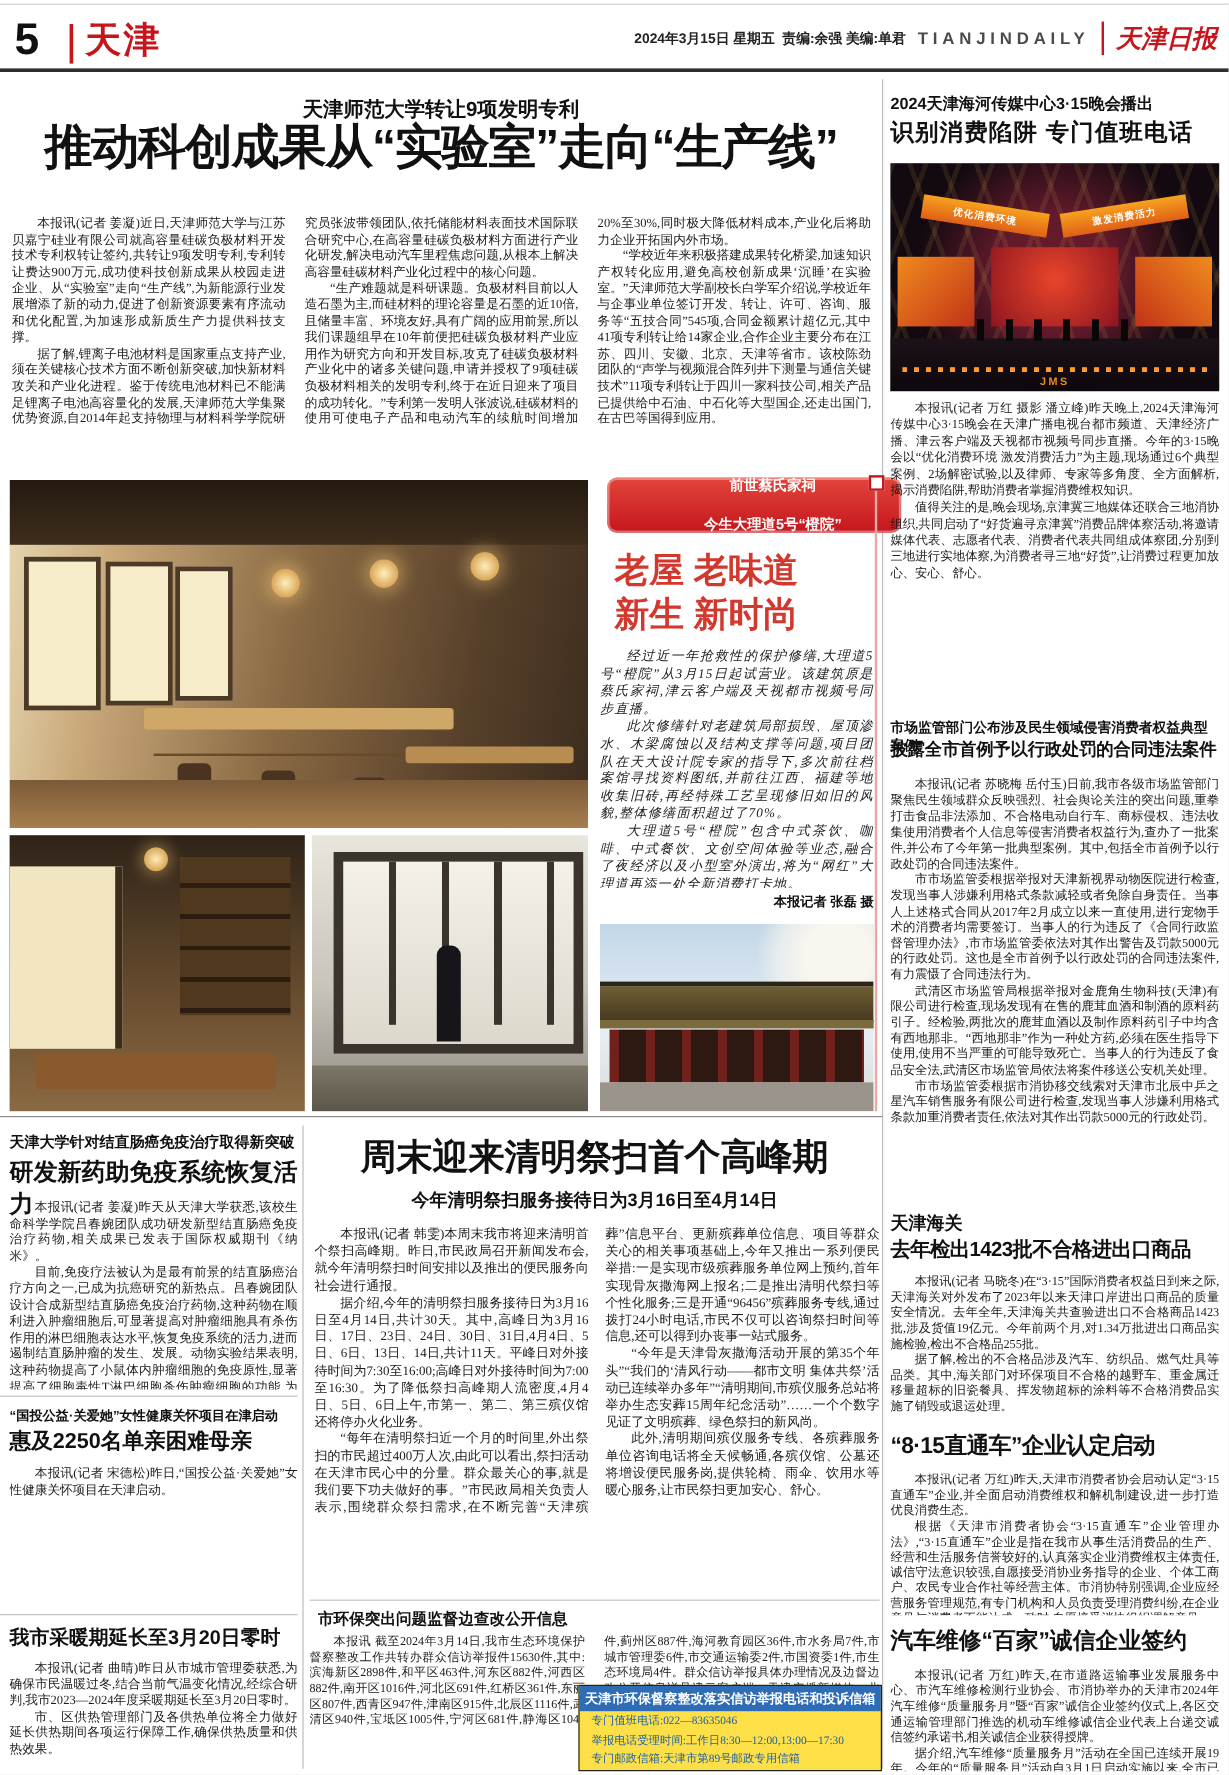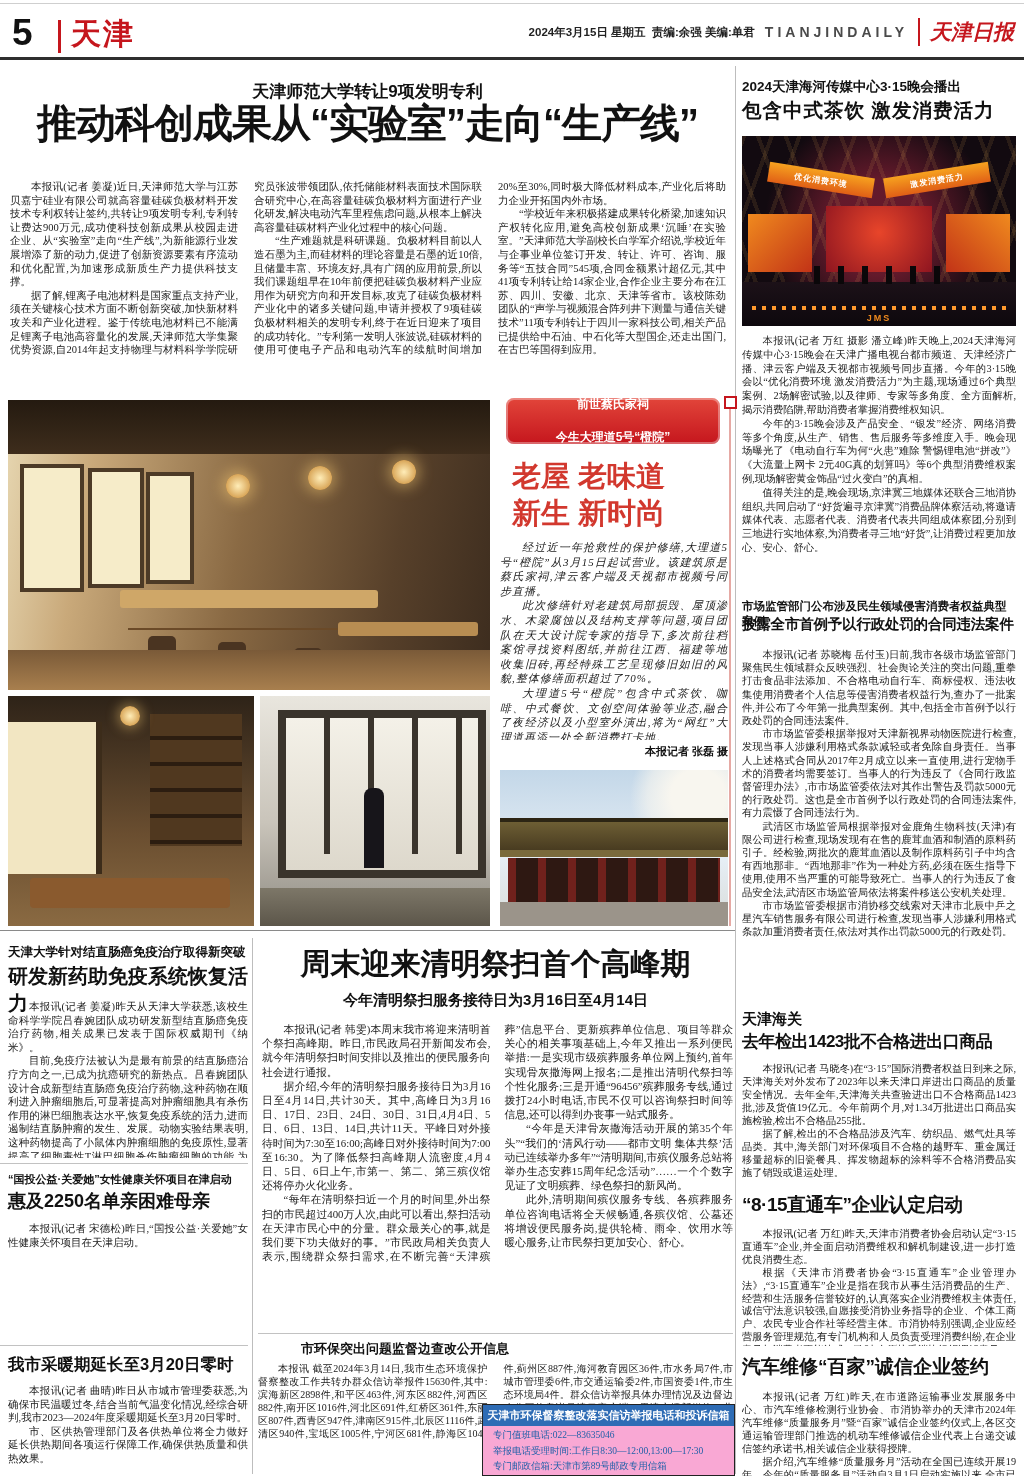--- a/index.html
+++ b/index.html
@@ -64,21 +64,21 @@
   .fpl-lamp{position:absolute;left:112px;top:10px;width:20px;height:20px;border-radius:50%;background:radial-gradient(#ffedb8,#c8872f);box-shadow:0 0 12px 3px rgba(255,210,120,.4);}
 
   #feature-photo-mid{left:260px;top:696px;width:230px;height:230px;background:linear-gradient(#e9e6de,#c9c4ba 55%,#8e8a82);}
   .fpc-frame{position:absolute;left:18px;top:14px;width:192px;height:152px;border:8px solid #3a342c;background:linear-gradient(#f4f1e8,#ddd8cc);}
   .fpc-mullions{position:absolute;left:26px;top:22px;width:176px;height:136px;background:repeating-linear-gradient(90deg,transparent 0 38px,#3a342c 38px 44px);}
   .fpc-figure{position:absolute;left:104px;top:92px;width:20px;height:80px;background:#17151a;border-radius:8px 8px 0 0;}
   .fpc-floor{position:absolute;left:0;bottom:0;width:100%;height:38px;background:linear-gradient(#7d7768,#5c564a);}
 
   #feature-banner{left:506px;top:398px;width:214px;height:46px;background:linear-gradient(#e2453a,#c5161d);border-radius:8px;
       color:#fff;text-align:center;display:flex;flex-direction:column;justify-content:center;gap:16px;
-      box-shadow:inset 0 0 0 2px rgba(255,255,255,.35);}
+      box-shadow:inset 0 0 0 2px rgba(255,255,255,.35);padding-left:31px;}
   .fb-line1{font-weight:bold;font-size:12px;}
   .fb-line2{font-weight:bold;font-size:12px;}
   #feature-headline{left:512px;top:458px;width:230px;text-align:left;font-weight:bold;font-size:29px;color:var(--hl-red);line-height:1.28;}
   #feature-body{left:500px;top:540px;width:228px;height:200px;font-style:italic;font-size:11px;line-height:14.6px;letter-spacing:1px;}
   #feature-byline{left:500px;top:744px;width:228px;text-align:right;font-weight:bold;font-size:11px;font-style:normal;}
   #feature-photo-ext{left:500px;top:770px;width:228px;height:156px;background:linear-gradient(#c3d7e8,#e6eef5 58%,#d8dcd8);}
   .fpe-tree{position:absolute;right:-22px;top:-12px;width:130px;height:96px;background:radial-gradient(circle at 60% 40%,#f8f6ef 0 28%,rgba(248,246,239,.6) 52%,transparent 70%);}
   .fpe-roof{position:absolute;left:0;top:48px;width:100%;height:30px;background:linear-gradient(#6d5e34,#46391f);border-top:4px solid #2c2514;}
   .fpe-eave{position:absolute;left:-6px;top:80px;width:240px;height:7px;background:#7a6a3c;}
   .fpe-cols{position:absolute;left:8px;top:88px;width:212px;height:44px;background:repeating-linear-gradient(90deg,#70211c 0 8px,#2e1812 8px 30px);}
@@ -133,23 +133,23 @@
   #mom-kicker{top:1172px;font-weight:bold;font-size:11px;}
   #mom-headline{top:1189px;font-weight:bold;font-size:18px;}
   #mom-body{top:1222px;height:118px;}
   #heat-headline{top:1354px;font-weight:bold;font-size:16.5px;}
   #heat-body{top:1384px;height:90px;}
 
   
   #qm-headline{left:258px;top:944px;width:475px;text-align:center;font-weight:bold;font-size:30px;}
   #qm-subhead{left:258px;top:991px;width:475px;text-align:center;font-weight:bold;font-size:15px;}
   #qm-body{left:262px;top:1022px;width:471px;height:302px;column-count:2;column-gap:14px;font-size:10.8px;line-height:14.2px;}
-  #env-headline{left:258px;top:1340px;width:222px;text-align:center;font-weight:bold;font-size:13px;margin-left:36px;}
+  #env-headline{left:258px;top:1340px;width:222px;text-align:center;font-weight:bold;font-size:13px;}
   #env-body{left:258px;top:1362px;width:475px;height:114px;column-count:2;column-gap:16px;font-size:10px;line-height:13px;}
-  #notice-box{left:482px;top:1404px;width:251px;height:70px;border:1px solid #222;background:#f9a8d4;}
+  #notice-box{left:482px;top:1404px;width:251px;height:70px;border:1px solid #222;background:#fde047;}
   .notice-title{background:#2e6cb5;color:#fff;font-weight:bold;font-size:11px;text-align:center;padding:3px 0;font-family:"Liberation Sans",sans-serif;}
   .notice-line{color:#1f5fa8;font-size:9.5px;margin:4px 10px 0 10px;line-height:11.5px;}
 </style>
 </head>
 <body>
 
 <div class="page">
 
   <div class="abs" id="rule-top"></div>
   <div class="abs sans" id="hdr-num">5</div>
@@ -225,37 +225,36 @@
     <div class="fpe-tree"></div>
     <div class="fpe-roof"></div>
     <div class="fpe-eave"></div>
     <div class="fpe-cols"></div>
     <div class="fpe-base"></div>
   </div>
   <div class="abs" id="feature-redline"></div>
   <div class="abs" id="feature-redsq"></div>
 
   <div class="abs rc sans" id="gala-kicker">2024天津海河传媒中心3·15晚会播出</div>
-  <div class="abs rc sans" id="gala-headline">包含中式茶饮 激发消费活力</div>
+  <div class="abs rc sans" id="gala-headline">识别消费陷阱 专门值班电话</div>
   <div class="photo" id="gala-photo">
     <div class="gp-glow"></div>
     <div class="gp-beams"></div>
     <div class="gp-truss l">优化消费环境</div>
     <div class="gp-truss r">激发消费活力</div>
     <div class="gp-screen sl"></div>
     <div class="gp-screen sc"></div>
     <div class="gp-screen sr"></div>
     <div class="gp-floor"></div>
     <div class="gp-figs"></div>
     <div class="gp-dots"></div>
     <div class="gp-logo">JMS</div>
   </div>
   <div class="abs rc bt" id="gala-body">
     <p>本报讯(记者 万红 摄影 潘立峰)昨天晚上,2024天津海河传媒中心3·15晚会在天津广播电视台都市频道、天津经济广播、津云客户端及天视都市视频号同步直播。今年的3·15晚会以“优化消费环境 激发消费活力”为主题,现场通过6个典型案例、2场解密试验,以及律师、专家等多角度、全方面解析,揭示消费陷阱,帮助消费者掌握消费维权知识。</p>
-    <p>今年的3·15晚会涉及产品安全、“银发”经济、网络消费等多个角度,从生产、销售、售后服务等多维度入手。晚会现场曝光了《电动自行车为何“火患”难除 警惕锂电池“拼改”》《大流量上网卡 2元40G真的划算吗》等6个典型消费维权案例,现场解密黄金饰品“过火变白”的真相。</p>
     <p>值得关注的是,晚会现场,京津冀三地媒体还联合三地消协组织,共同启动了“好货遍寻京津冀”消费品牌体察活动,将邀请媒体代表、志愿者代表、消费者代表共同组成体察团,分别到三地进行实地体察,为消费者寻三地“好货”,让消费过程更加放心、安心、舒心。</p>
   </div>
 
   <div class="abs rc sans" id="mkt-kicker">市场监管部门公布涉及民生领域侵害消费者权益典型案例</div>
   <div class="abs rc sans" id="mkt-headline">披露全市首例予以行政处罚的合同违法案件</div>
   <div class="abs rc bt" id="mkt-body">
     <p>本报讯(记者 苏晓梅 岳付玉)日前,我市各级市场监管部门聚焦民生领域群众反映强烈、社会舆论关注的突出问题,重拳打击食品非法添加、不合格电动自行车、商标侵权、违法收集使用消费者个人信息等侵害消费者权益行为,查办了一批案件,并公布了今年第一批典型案例。其中,包括全市首例予以行政处罚的合同违法案件。</p>
     <p>市市场监管委根据举报对天津新视界动物医院进行检查,发现当事人涉嫌利用格式条款减轻或者免除自身责任。当事人上述格式合同从2017年2月成立以来一直使用,进行宠物手术的消费者均需要签订。当事人的行为违反了《合同行政监督管理办法》,市市场监管委依法对其作出警告及罚款5000元的行政处罚。这也是全市首例予以行政处罚的合同违法案件,有力震慑了合同违法行为。</p>
     <p>武清区市场监管局根据举报对金鹿角生物科技(天津)有限公司进行检查,现场发现有在售的鹿茸血酒和制酒的原料药引子。经检验,两批次的鹿茸血酒以及制作原料药引子中均含有西地那非。“西地那非”作为一种处方药,必须在医生指导下使用,使用不当严重的可能导致死亡。当事人的行为违反了食品安全法,武清区市场监管局依法将案件移送公安机关处理。</p>
     <p>市市场监管委根据市消协移交线索对天津市北辰中乒之星汽车销售服务有限公司进行检查,发现当事人涉嫌利用格式条款加重消费者责任,依法对其作出罚款5000元的行政处罚。</p>

